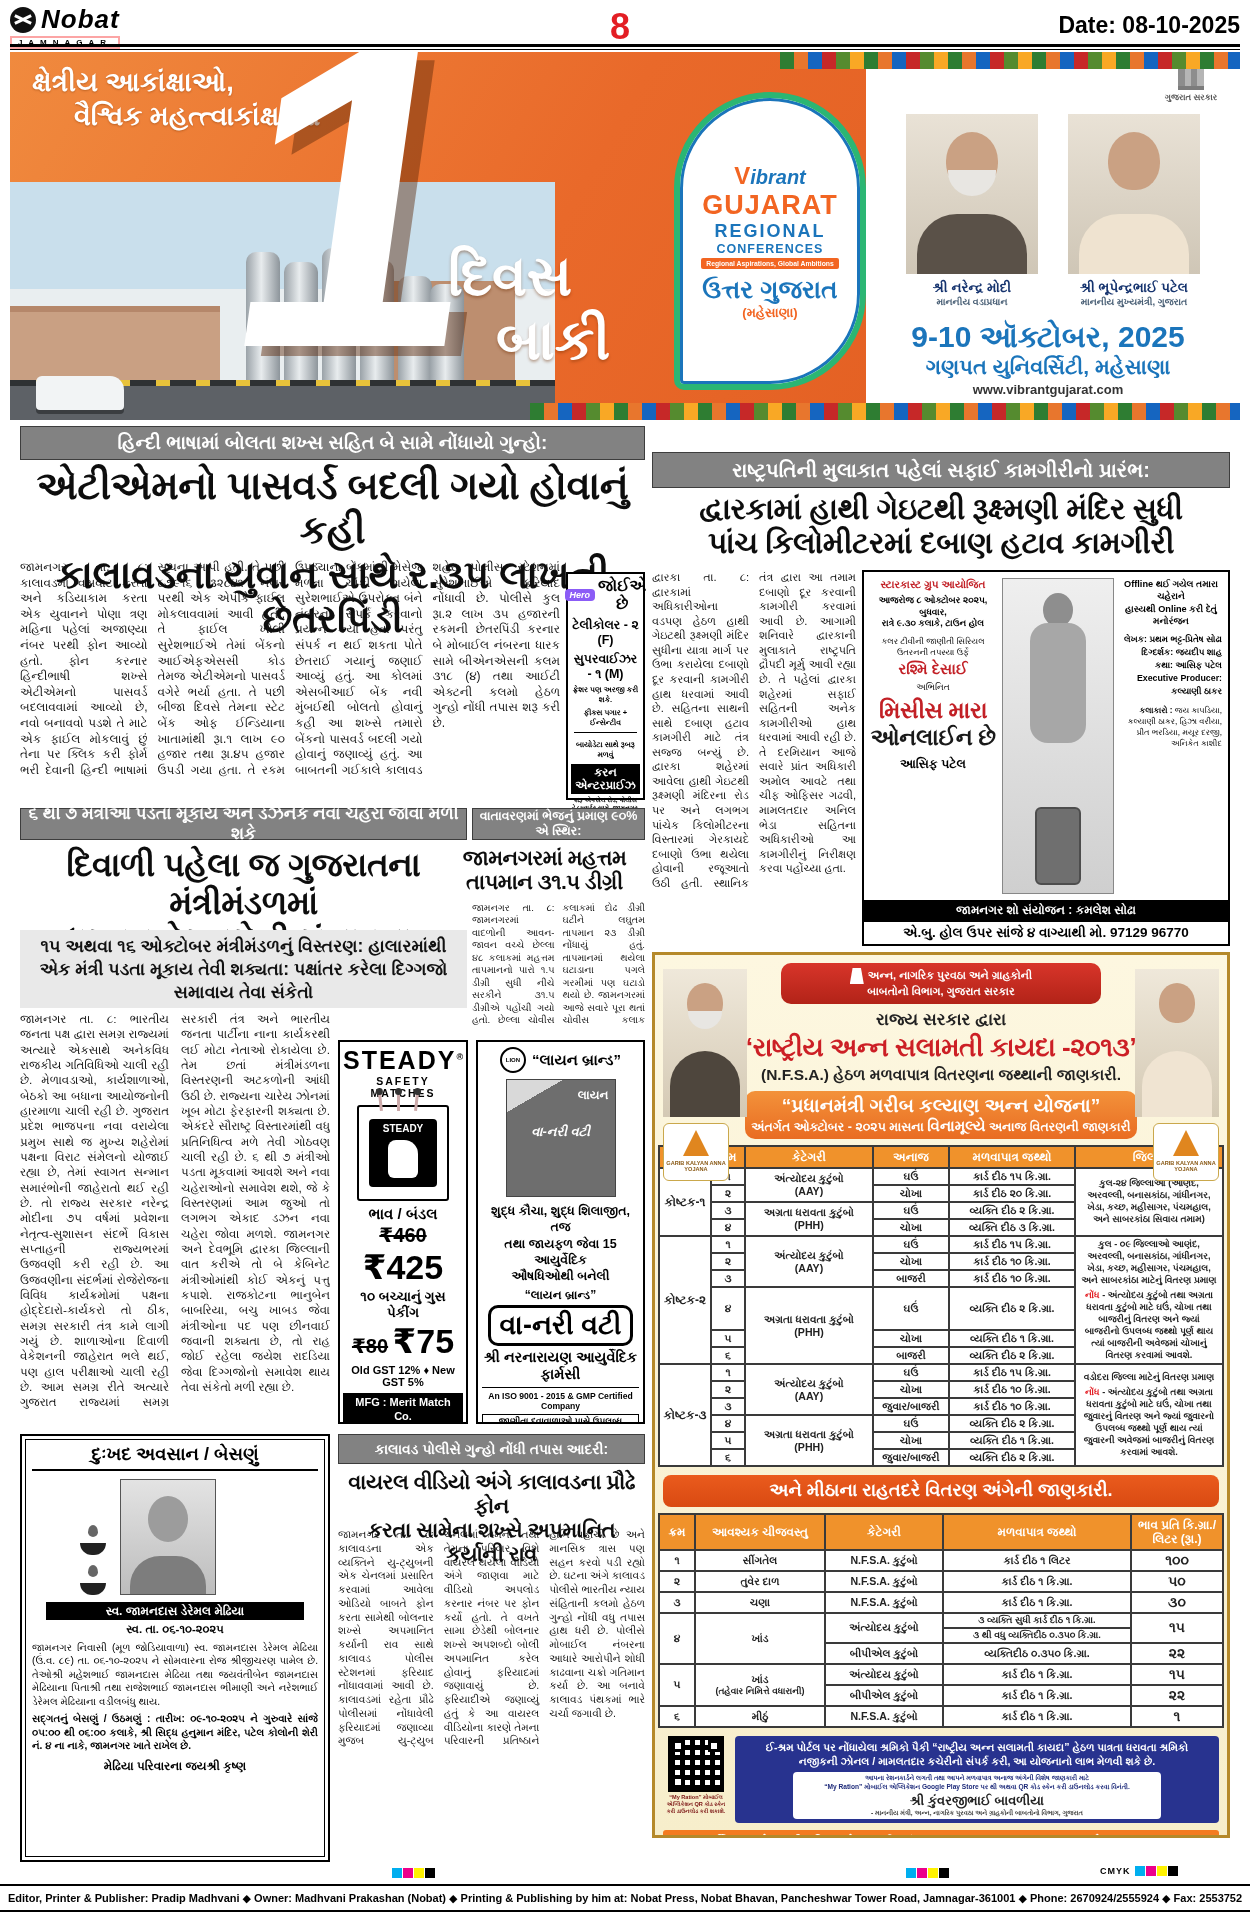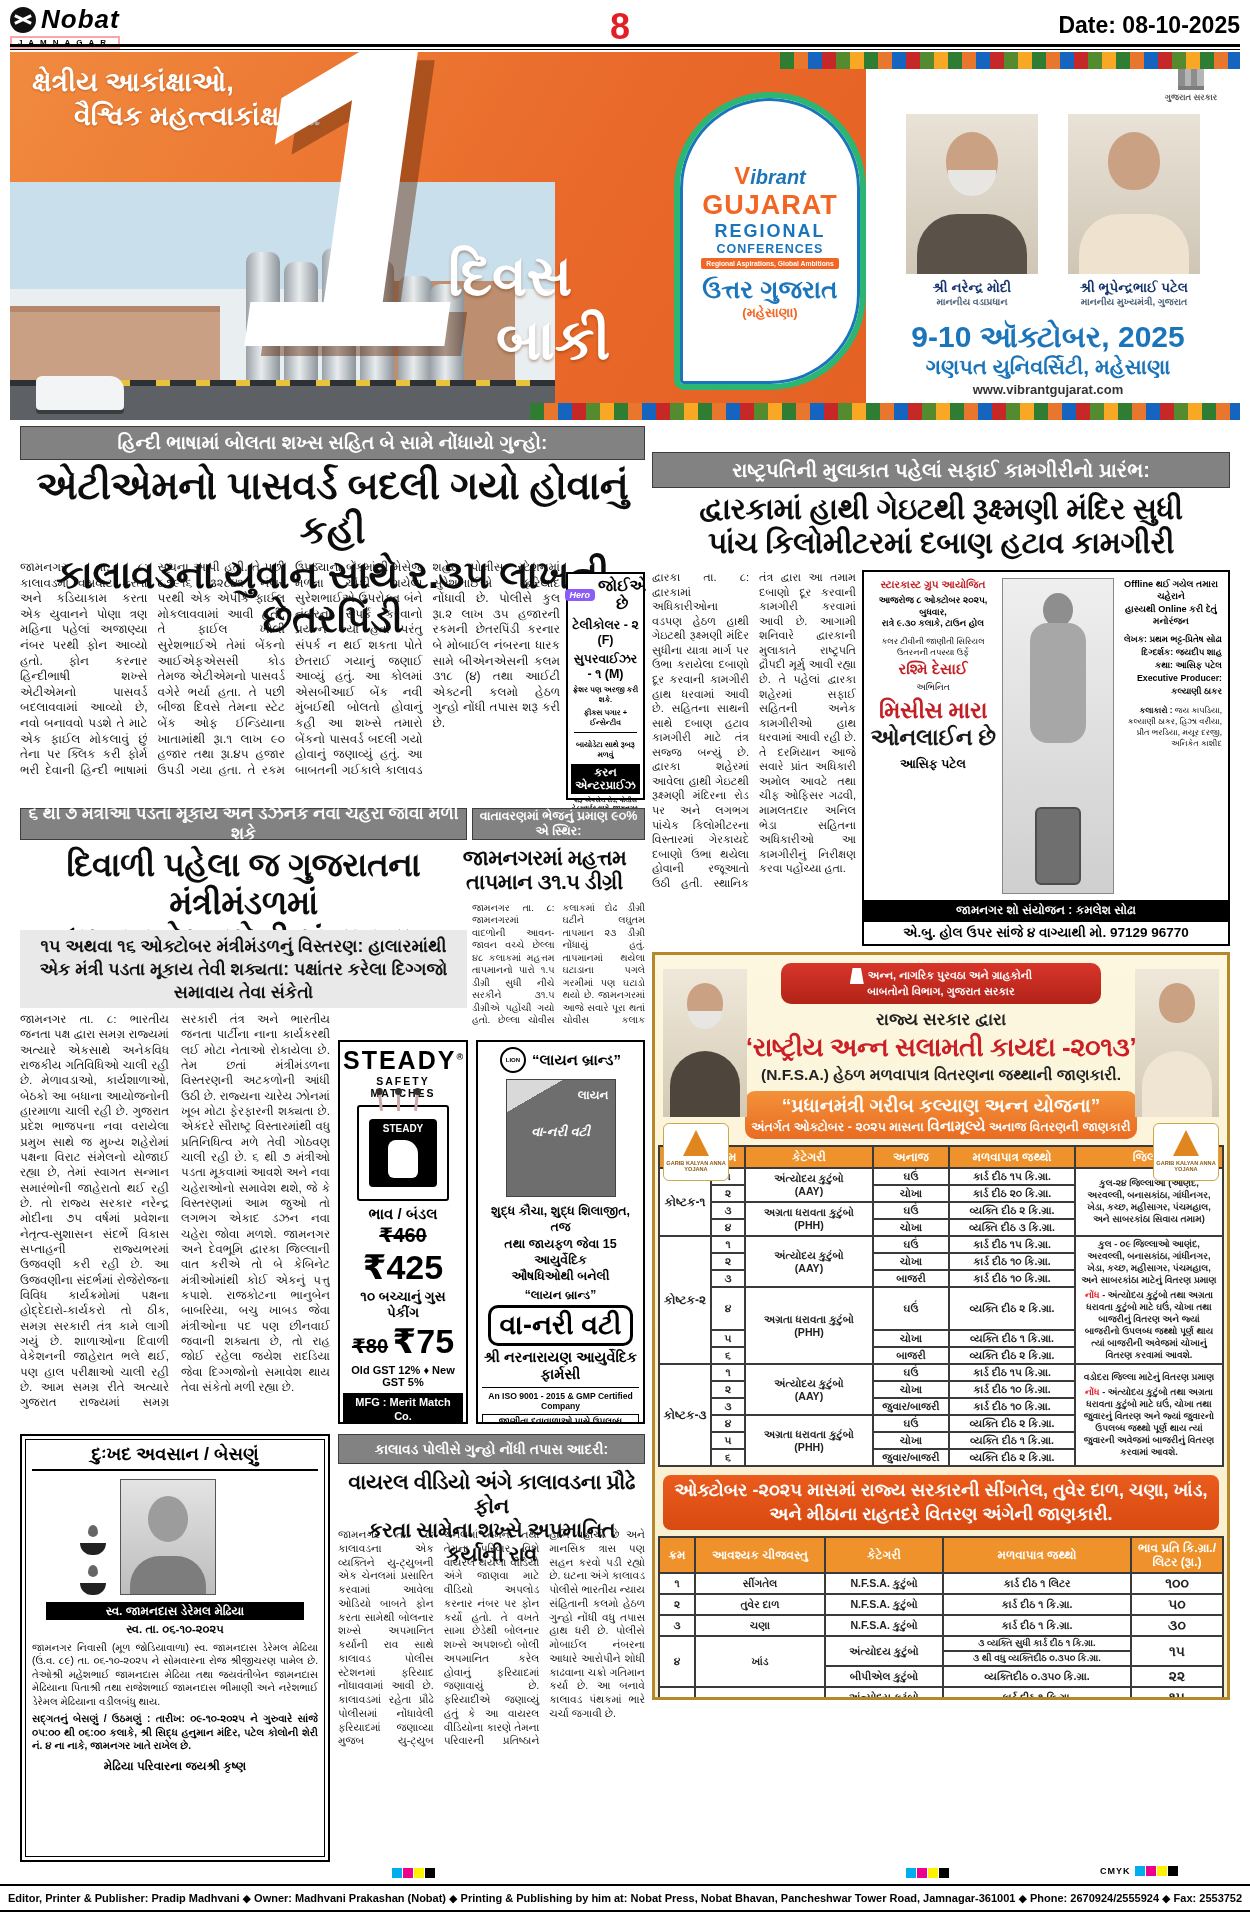--- a/index.html
+++ b/index.html
@@ -424,21 +424,21 @@
           <div>કથા: આસિફ પટેલ</div>
           <div>Executive Producer: કલ્યાણી ઠાકર</div>
         </div>
         <div class="castl"><b>કલાકારો :</b> <span>જય કાપડિયા, કલ્યાણી ઠાકર, હિઝા વરીયા, પ્રીત ભરડિયા, મયૂર દરજી, અનિકેત કાશીદ</span></div>
       </div>
     </div>
     <div class="bar1">જામનગર શો સંયોજન : કમલેશ સોઢા</div>
     <div class="bar2">એ.બુ. હોલ ઉપર સાંજે ૪ વાગ્યાથી મો. 97129 96770</div>
   </div>
 
-  <div class="abs" id="nfsa" style="left:652px;top:952px;width:578px;height:748px;">
+  <div class="abs" id="nfsa" style="left:652px;top:952px;width:578px;height:886px;">
     <div class="nf-photo" style="left:8px;">
       <div class="p-head" style="width:36px;height:40px;top:14px;"></div>
       <div class="p-beard" style="width:34px;height:18px;top:42px;"></div>
       <div class="p-body" style="width:70px;height:70px;background:#4e463d;"></div>
     </div>
     <div class="nf-photo" style="right:8px;">
       <div class="p-head" style="width:36px;height:40px;top:14px;"></div>
       <div class="p-body" style="width:70px;height:70px;background:#f0e4d2;"></div>
     </div>
     <div class="gk-logo" style="left:8px;">GARIB KALYAN ANNA YOJANA</div>
@@ -580,21 +580,20 @@
           </tr>
         <tr>
             <td>૬</td>
             <td>જુવાર/બાજરી</td>
             <td>વ્યક્તિ દીઠ ૨ કિ.ગ્રા.</td>
           </tr>
       </tbody>
     </table>
 
     <div class="nf-band">
-        <div>ઓક્ટોબર -૨૦૨૫ માસમાં રાજ્ય સરકારની સીંગતેલ, તુવેર દાળ, ચણા, ખાંડ,</div>
         <div>અને મીઠાના રાહતદરે વિતરણ અંગેની જાણકારી.</div>
       </div>
 
     <table class="t t2">
       <thead>
           <tr>
         <th style="width:36px;">ક્રમ</th>
         <th style="width:130px;">આવશ્યક ચીજવસ્તુ</th>
         <th style="width:118px;">કેટેગરી</th>
         <th>મળવાપાત્ર જથ્થો</th>

